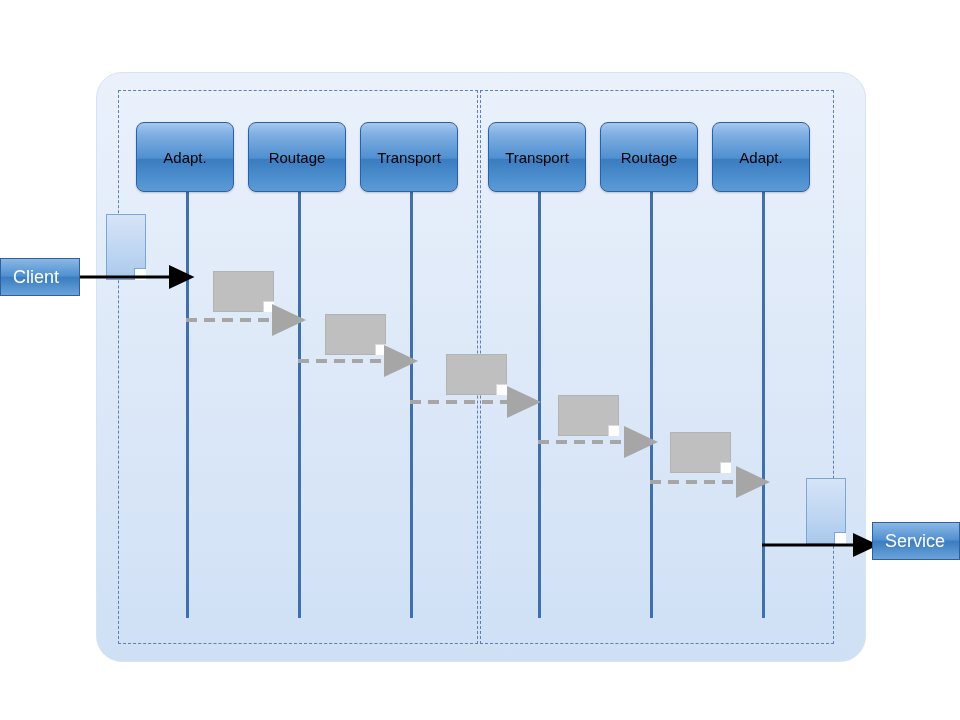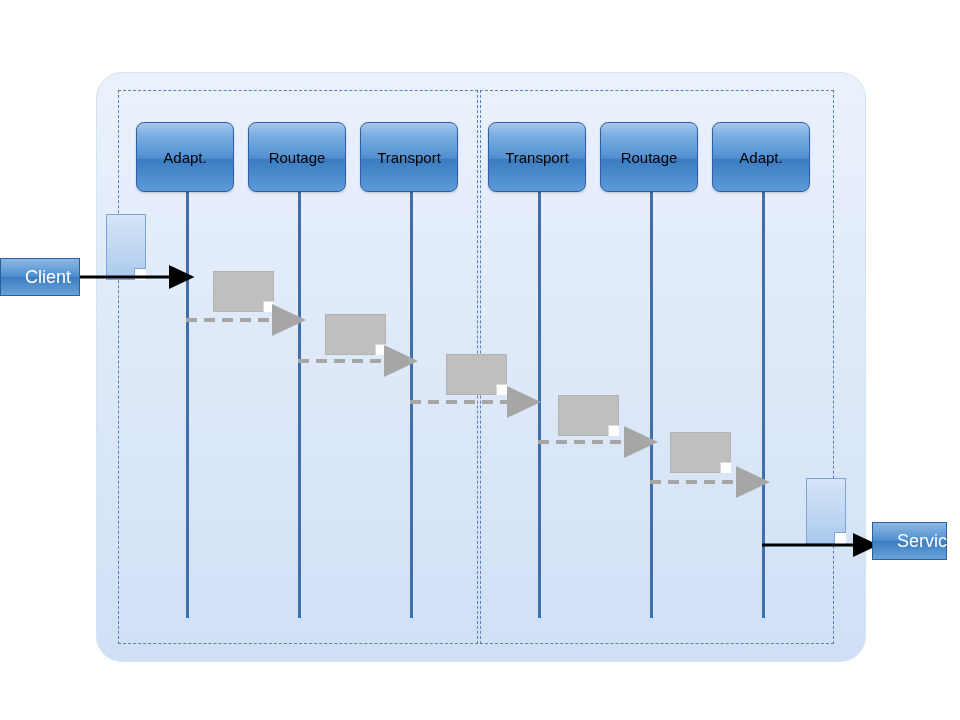--- a/index.html
+++ b/index.html
@@ -105,25 +105,25 @@
   
   .endpoint-label {
     position: absolute;
     height: 38px;
     border: 1px solid #2e5f9e;
     background: linear-gradient(180deg, #8cb8e4 0%, #4f8fd0 48%, #3a7cc0 50%, #6aa3da 100%);
     color: #ffffff;
     font-size: 18px;
     display: flex;
     align-items: center;
-    padding: 0 24px;
+    padding: 0 12px;
     box-sizing: border-box;
   }
   #client-label  { left: 0px;   top: 258px; width: 80px; justify-content: flex-start; }
-  #service-label { left: 872px; top: 522px; width: 75px; justify-content: flex-start; }
+  #service-label { left: 872px; top: 522px; width: 88px; justify-content: flex-start; }
 
   
   #arrow-layer {
     position: absolute;
     left: 0;
     top: 0;
     width: 960px;
     height: 720px;
     pointer-events: none;
   }

